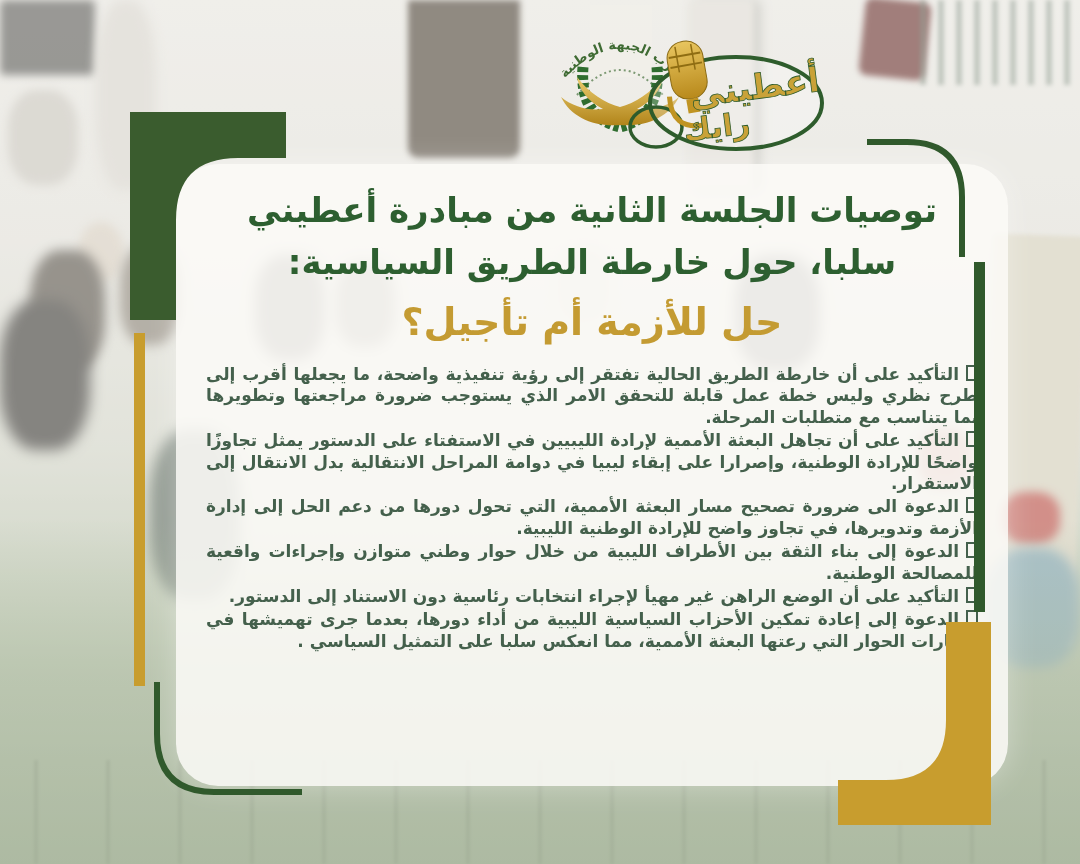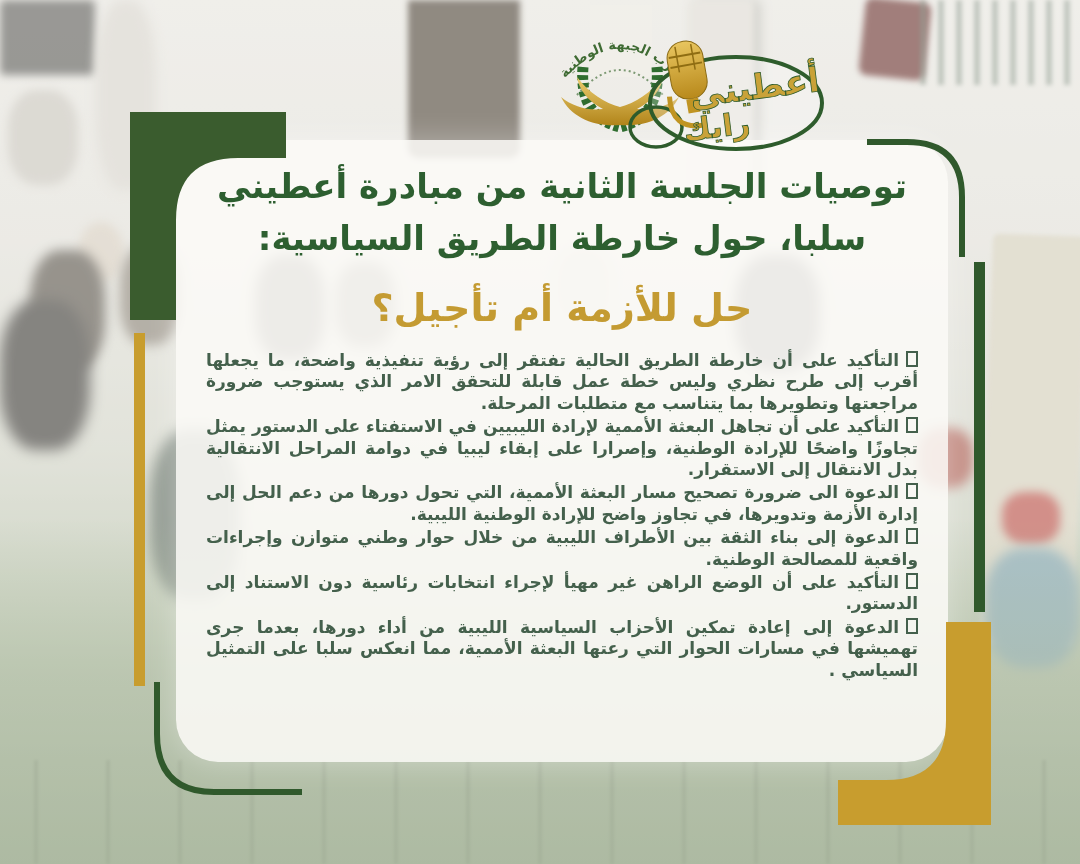--- a/index.html
+++ b/index.html
@@ -2,27 +2,27 @@
 <html><head>
 <meta charset="utf-8">
 <style>
   html,body{margin:0;padding:0;}
   body{width:1080px;height:864px;overflow:hidden;font-family:"DejaVu Sans",sans-serif;}
   .stage{position:relative;width:1080px;height:864px;overflow:hidden;
          background:linear-gradient(180deg,#f0eeea 0%,#e9e7e2 28%,#d8dacf 52%,#b3c1a6 75%,#93a589 100%);}
   .abs{position:absolute;}
   .blob{position:absolute;border-radius:40%;}
   
-  .card{position:absolute;left:176px;top:140px;width:772px;height:622px;
+  .card{position:absolute;left:176px;top:164px;width:832px;height:622px;
         background:rgba(251,250,247,0.87);border-radius:42px;z-index:3;
         box-shadow:0 0 30px rgba(255,255,255,0.35);}
   .card-inner{padding:20px 30px 0 30px;direction:rtl;}
   .title{ text-align:center;font-weight:bold;font-size:34px;line-height:52px;color:#2d5f30;
           letter-spacing:0; }
-  .title-highlight{ text-align:center;font-weight:bold;font-size:38px;line-height:52px;color:#c49b32;margin-top:18px;}
+  .title-highlight{ text-align:center;font-weight:bold;font-size:38px;line-height:52px;color:#c49b32;margin-top:8px;}
   .recs{margin-top:16px;font-size:17px;line-height:21.4px;color:#44604c;text-align:justify;font-weight:bold;}
   .rec-item{margin-bottom:2px;}
   .bullet{display:inline-block;width:8px;height:12px;border:2px solid #44604c;
           margin-inline-end:7px;vertical-align:-1px;}
   
   .deco{position:absolute;z-index:4;}
   .bar{position:absolute;z-index:4;}
   
   .logo{position:absolute;z-index:5;}
   svg text{font-family:"DejaVu Sans",sans-serif;}

